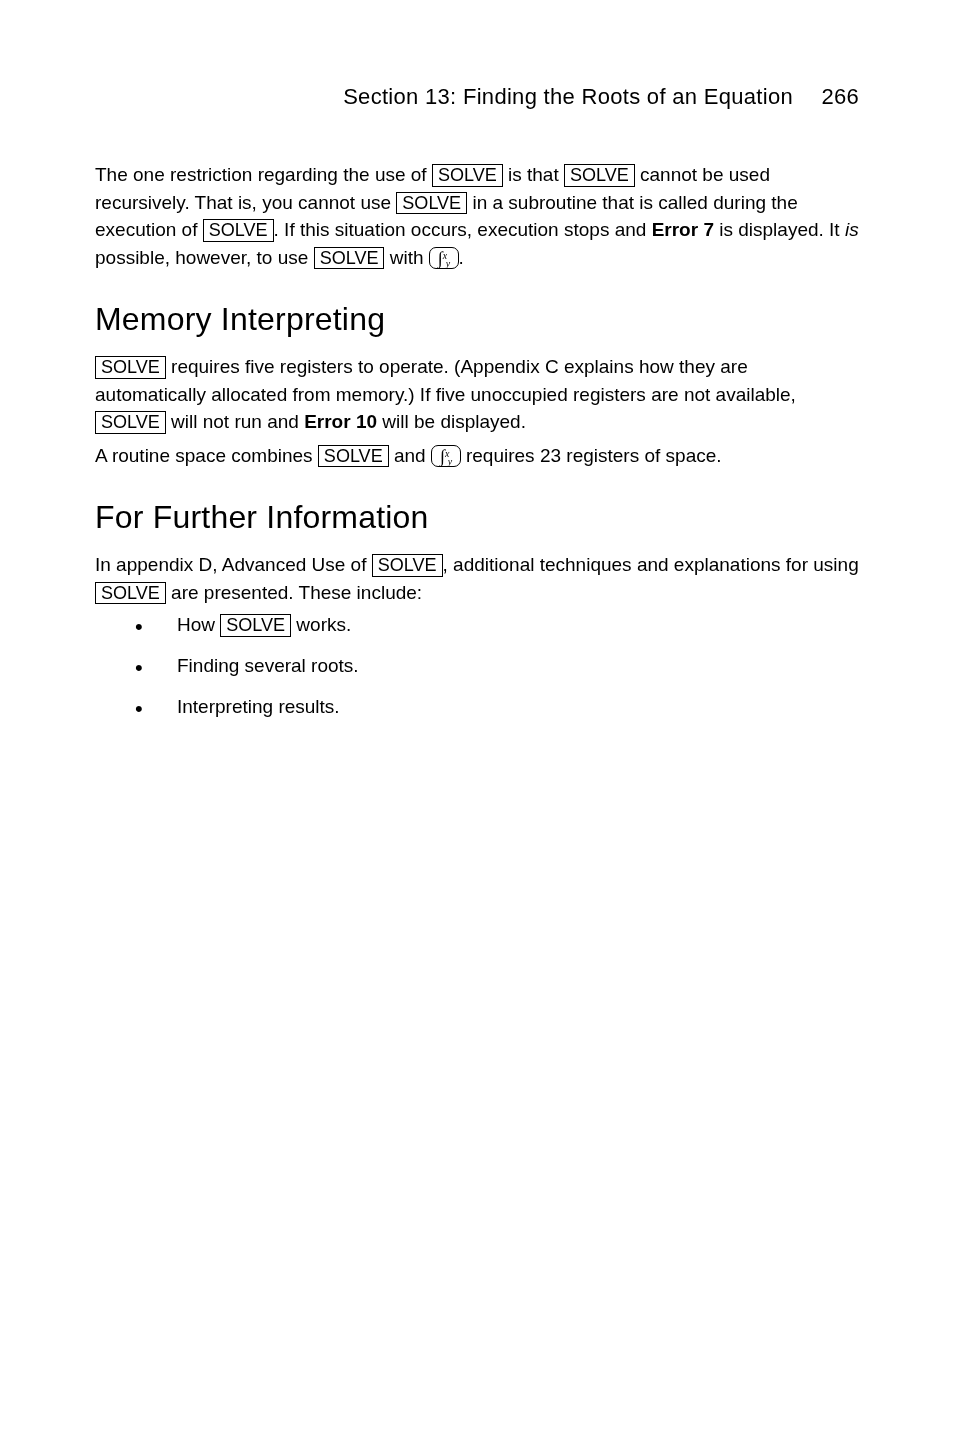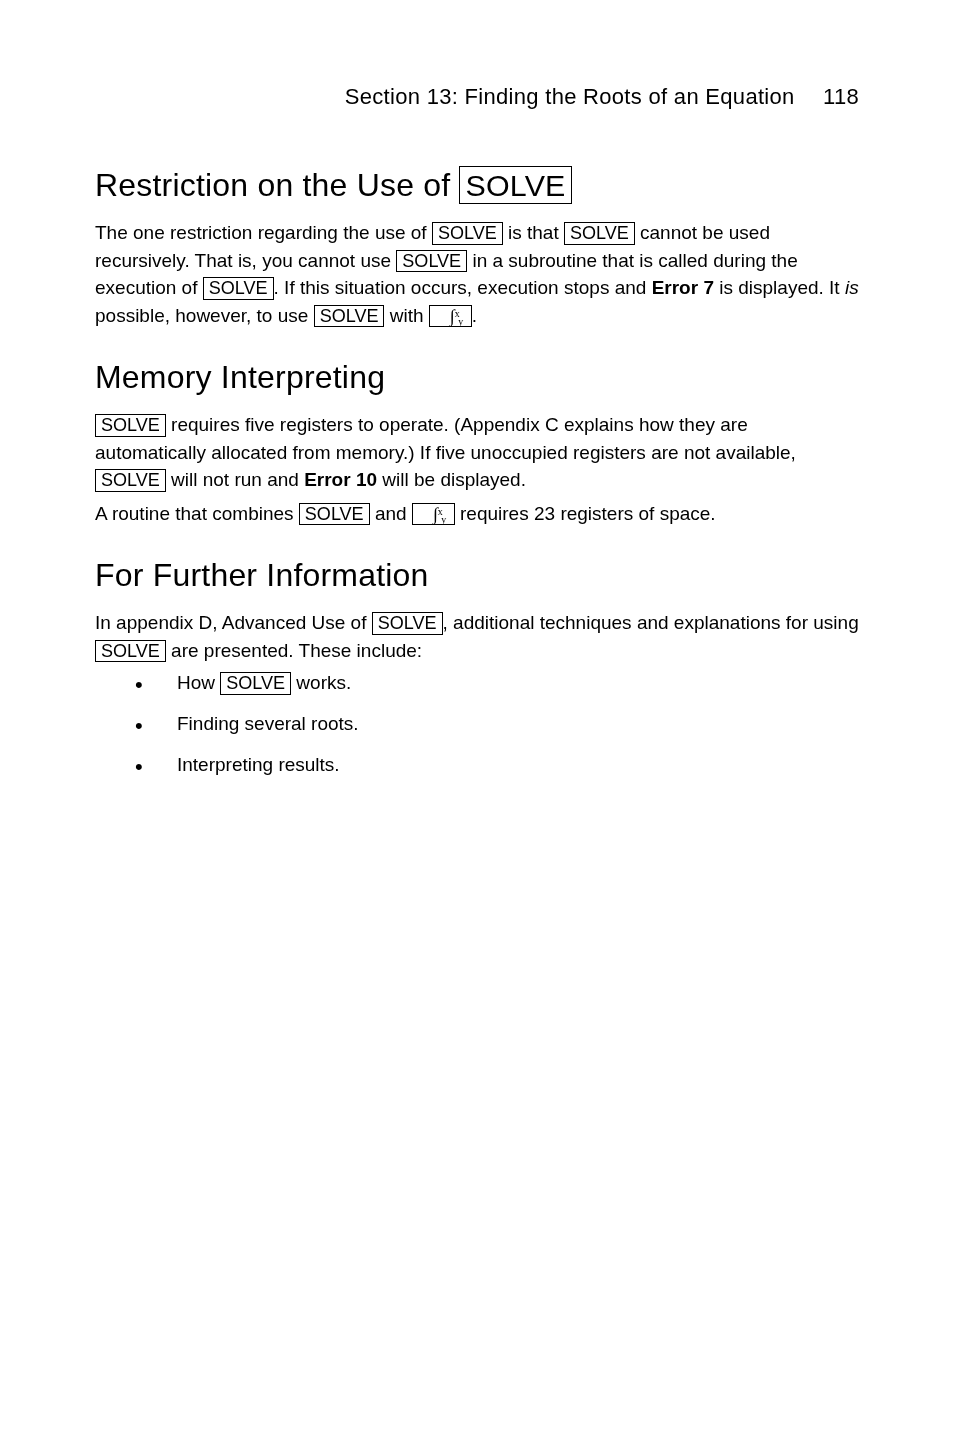--- a/index.html
+++ b/index.html
@@ -43,22 +43,24 @@
       border: 1.5px solid #000;
       padding: 0 5px;
       font-family: "Futura", "Trebuchet MS", Arial, sans-serif;
       line-height: 1.2;
       vertical-align: baseline;
       font-size: 0.95em;
       height: 1.25em;
     }
     .keybox.integ {
       font-family: Georgia, "Times New Roman", serif;
-      padding: 0 6px 0 20px;
+      font-style: italic;
+      padding: 0 6px 0 8px;
       position: relative;
+      border-radius: 7px;
     }
     .keybox.integ .sup {
       font-size: 0.55em;
       position: relative;
       top: -0.5em;
     }
     .keybox.integ .sub {
       font-size: 0.55em;
       position: relative;
       bottom: -0.35em;
@@ -81,39 +83,36 @@
       top: 0;
       font-size: 22px;
     }
     .section-block { margin-bottom: 10px; }
   </style>
 </head>
 <body>
 
 <div class="header-line">
   <span>Section 13: Finding the Roots of an Equation</span>
-  <span class="pagenum">118</span>
+  <span class="pagenum">266</span>
 </div>
 
 <div class="section-block">
-  <h2>
-    <span>Restriction on the Use of </span><span class="keybox">SOLVE</span>
-  </h2>
   <p>
     <span>The one restriction regarding the use of </span><span class="keybox">SOLVE</span><span> is that </span><span class="keybox">SOLVE</span><span> cannot be used recursively. That is, you cannot use </span><span class="keybox">SOLVE</span><span> in a subroutine that is called during the execution of </span><span class="keybox">SOLVE</span><span>. If this situation occurs, execution stops and </span><b>Error 7</b><span> is displayed. It </span><i>is</i><span> possible, however, to use </span><span class="keybox">SOLVE</span><span> with </span><span class="keybox integ"><span>∫</span><span class="sup">x</span><span class="sub">y</span></span><span>.</span>
   </p>
 </div>
 
 <div class="section-block">
   <h2>Memory Interpreting</h2>
   <p>
     <span class="keybox">SOLVE</span><span> requires five registers to operate. (Appendix C explains how they are automatically allocated from memory.) If five unoccupied registers are not available, </span><span class="keybox">SOLVE</span><span> will not run and </span><b>Error 10</b><span> will be displayed.</span>
   </p>
   <p>
-    <span>A routine that combines </span><span class="keybox">SOLVE</span><span> and </span><span class="keybox integ"><span>∫</span><span class="sup">x</span><span class="sub">y</span></span><span> requires 23 registers of space.</span>
+    <span>A routine space combines </span><span class="keybox">SOLVE</span><span> and </span><span class="keybox integ"><span>∫</span><span class="sup">x</span><span class="sub">y</span></span><span> requires 23 registers of space.</span>
   </p>
 </div>
 
 <div class="section-block">
   <h2>For Further Information</h2>
   <p>
     <span>In appendix D, Advanced Use of </span><span class="keybox">SOLVE</span><span>, additional techniques and explanations for using </span><span class="keybox">SOLVE</span><span> are presented. These include:</span>
   </p>
   <ul>
     <li>

